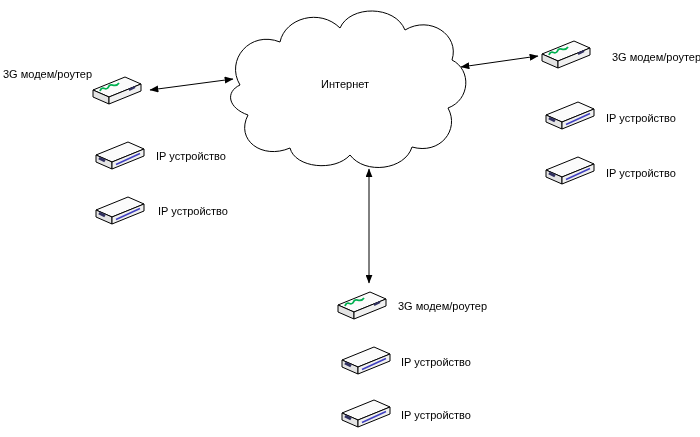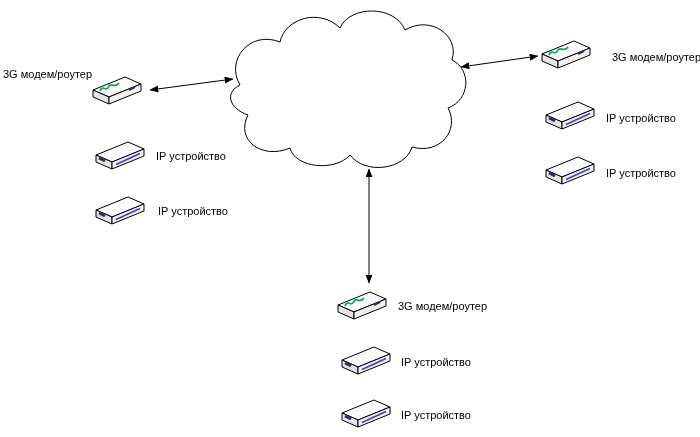--- a/index.html
+++ b/index.html
@@ -48,20 +48,21 @@
              C405,170 365,175 350,155 C335,172 295,168 290,148 C262,160 235,140 248,115
              C228,108 225,92 240,85 Z" fill="#ffffff" stroke="#000000" stroke-width="1"></path>
 
     <line x1="150" y1="90" x2="233" y2="79" stroke="#000000" stroke-width="1" marker-start="url(#ah)" marker-end="url(#ah)"></line>
 
     <line x1="538" y1="56" x2="461" y2="67" stroke="#000000" stroke-width="1" marker-start="url(#ah)" marker-end="url(#ah)"></line>
 
     <line x1="369" y1="169" x2="369" y2="283" stroke="#000000" stroke-width="1" marker-start="url(#ah)" marker-end="url(#ah)"></line>
   </svg>
 
+  <span class="lbl" style="left:297px;top:78px;width:96px;text-align:center;">Интернет</span>
 
   <span class="lbl" style="left:3px;top:68px;">3G модем/роутер</span>
   <div class="node" style="left:91px;top:73px;">
     <svg class="dev-icon" width="52" height="36" viewBox="0 0 52 36">
         <use href="#icon-router-def"></use>
       </svg>
   </div>
 
   <div class="node" style="left:94px;top:138px;">
     <svg class="dev-icon" width="52" height="36" viewBox="0 0 52 36">

